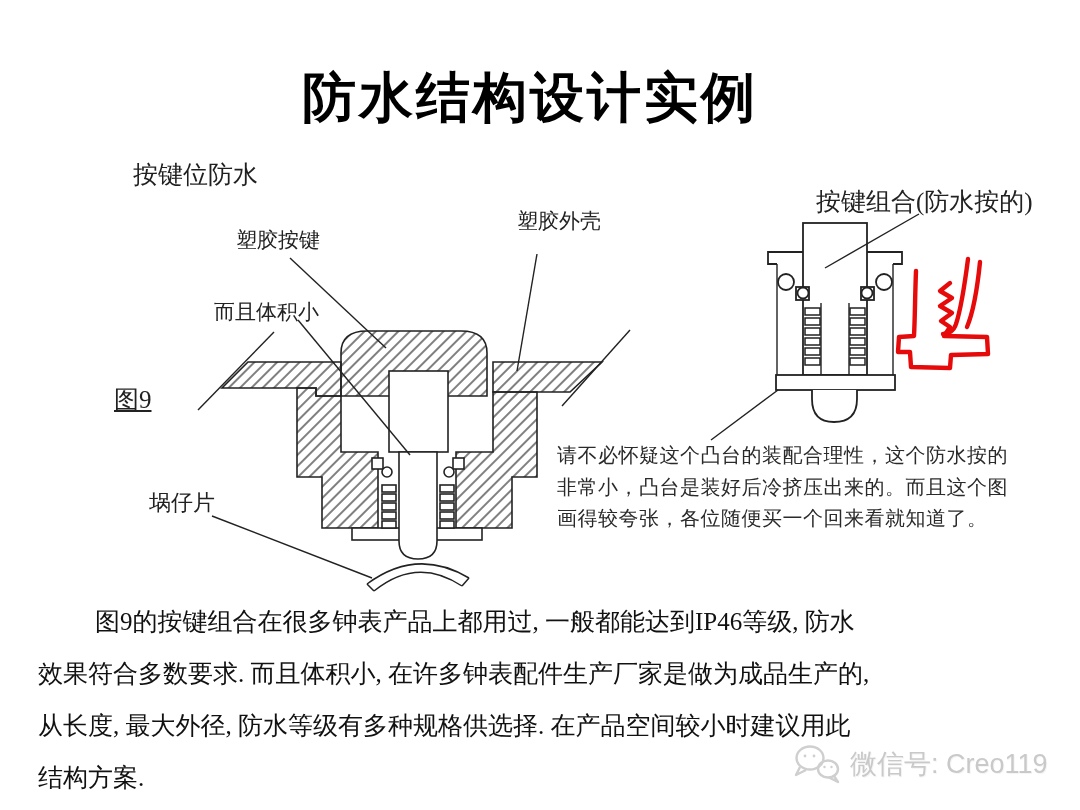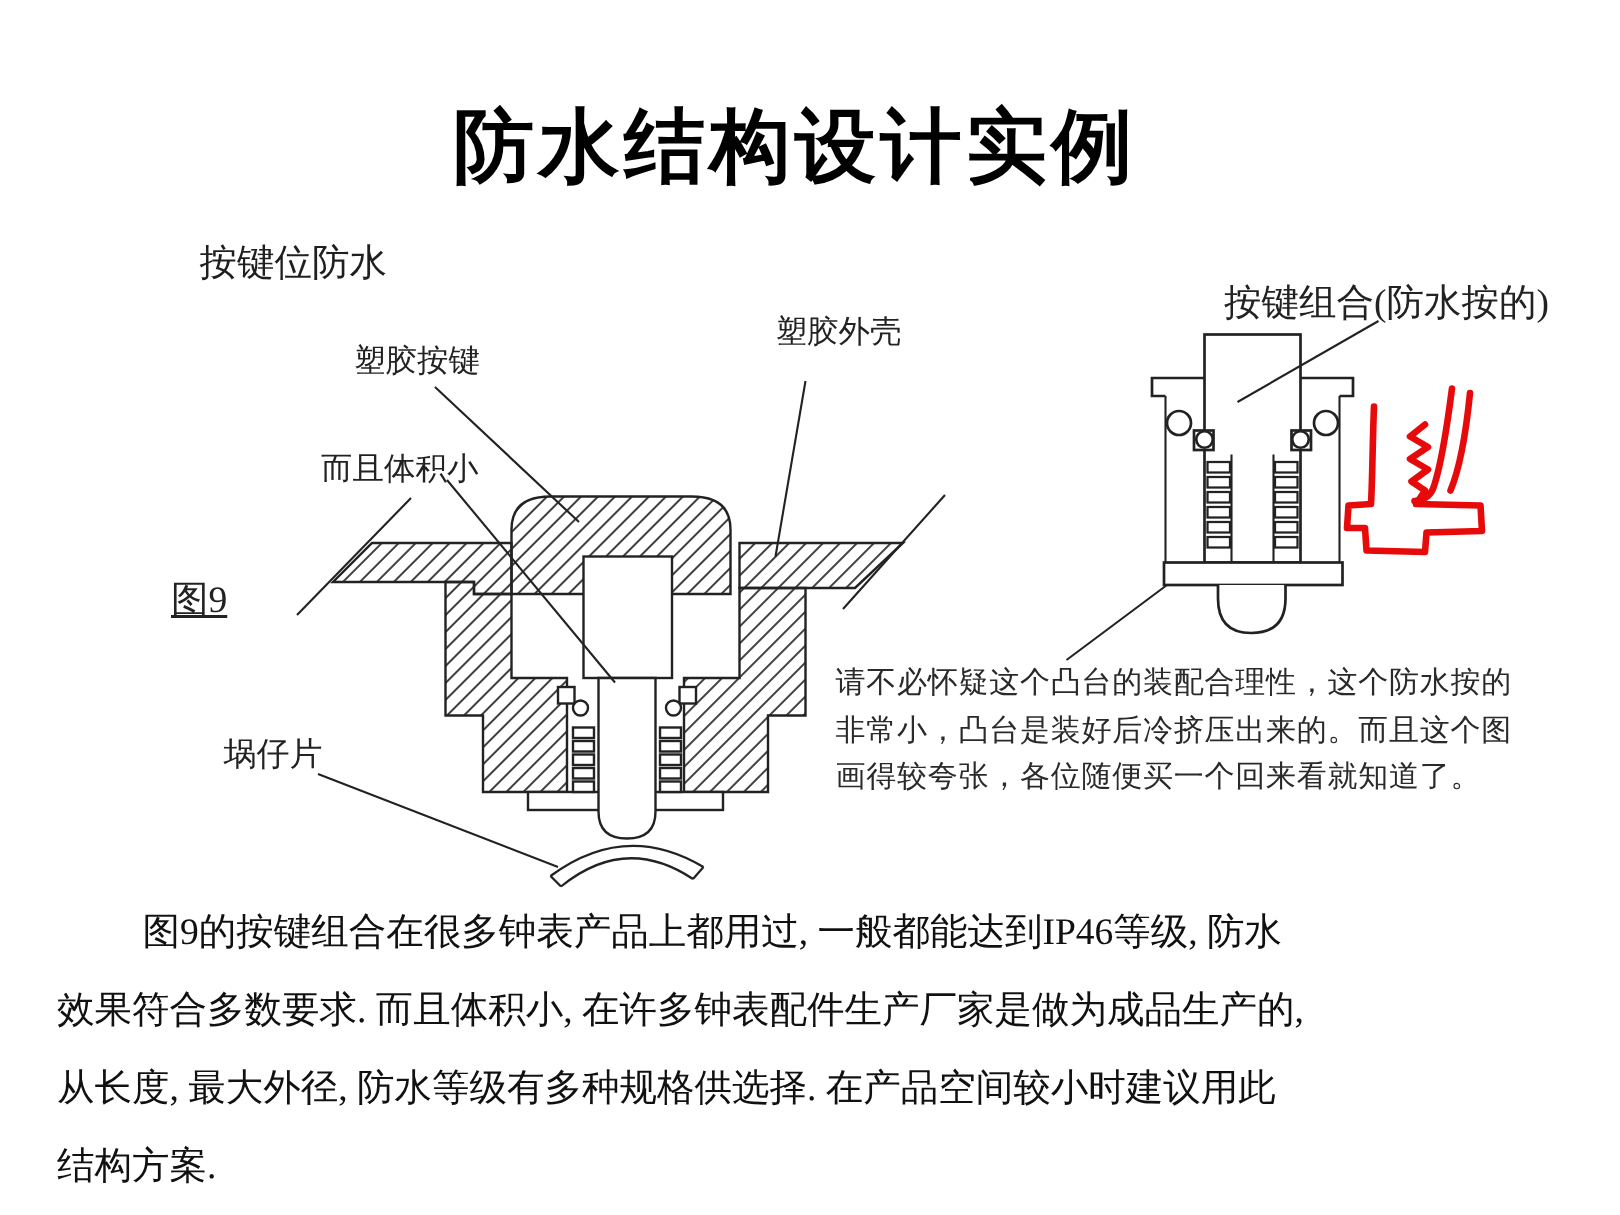--- a/index.html
+++ b/index.html
@@ -168,14 +168,27 @@
 
   <div class="abs note">请不必怀疑这个凸台的装配合理性，这个防水按的
 非常小，凸台是装好后冷挤压出来的。而且这个图
 画得较夸张，各位随便买一个回来看就知道了。</div>
 
   <div class="abs body-text">图9的按键组合在很多钟表产品上都用过, 一般都能达到IP46等级, 防水
 效果符合多数要求. 而且体积小, 在许多钟表配件生产厂家是做为成品生产的,
 从长度, 最大外径, 防水等级有多种规格供选择. 在产品空间较小时建议用此
 结构方案.</div>
 
+  <div class="abs watermark">
+    <svg width="48" height="40" viewBox="0 0 48 40" xmlns="http://www.w3.org/2000/svg" fill="none" stroke="#cfcfcf" stroke-width="2.4">
+      <ellipse cx="17" cy="14" rx="13.5" ry="11.5"></ellipse>
+      <path d="M7,23 L3,31 L13,26" stroke-linejoin="round"></path>
+      <circle cx="12" cy="12" r="1.4" fill="#cfcfcf" stroke="none"></circle>
+      <circle cx="21" cy="12" r="1.4" fill="#cfcfcf" stroke="none"></circle>
+      <ellipse cx="35" cy="25" rx="10" ry="8.5"></ellipse>
+      <path d="M41,32 L45,38 L36,33.5" stroke-linejoin="round"></path>
+      <circle cx="31.5" cy="23" r="1.2" fill="#cfcfcf" stroke="none"></circle>
+      <circle cx="38.5" cy="23" r="1.2" fill="#cfcfcf" stroke="none"></circle>
+    </svg>
+    <span>微信号: Creo119</span>
+  </div>
 
 </div>
 
 </body></html>

